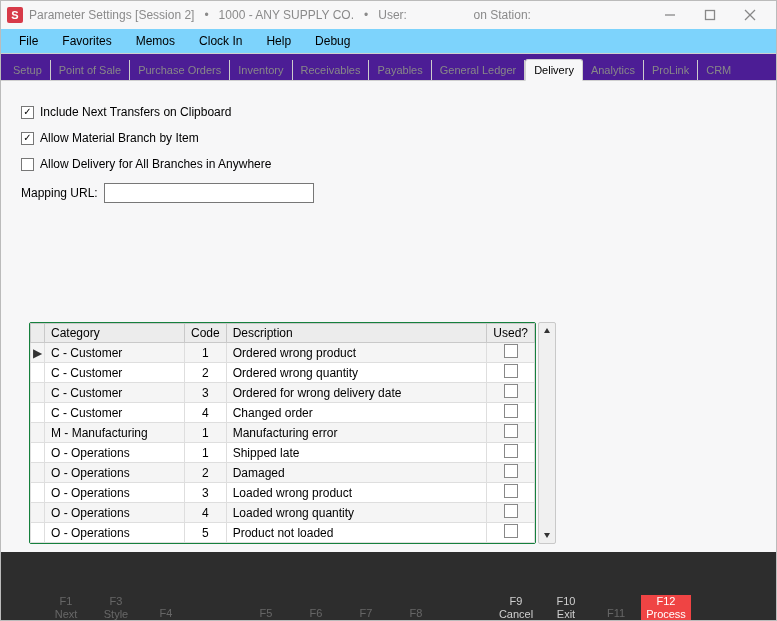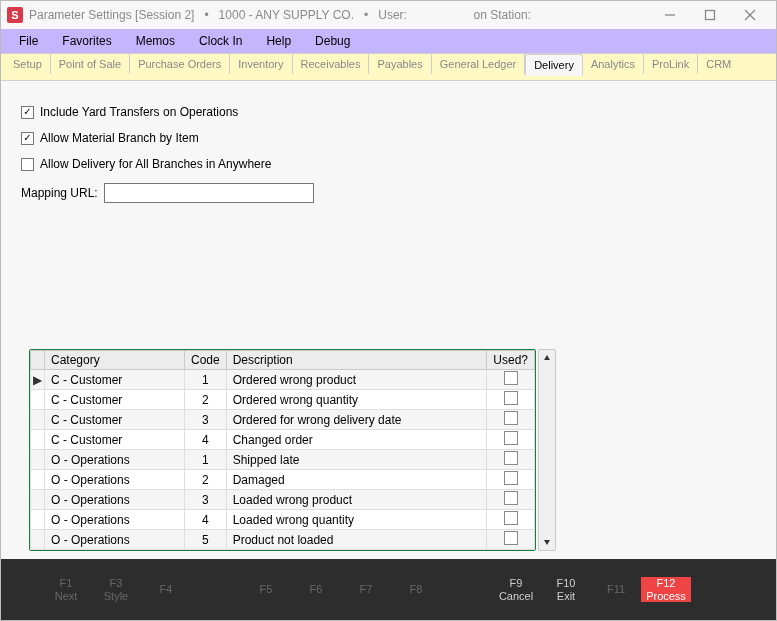--- a/index.html
+++ b/index.html
@@ -3,23 +3,23 @@
 <meta charset="utf-8">
 <style>
   html,body{margin:0;padding:0;font-family:"Segoe UI",Tahoma,Arial,sans-serif;font-size:12px;color:#000;background:#fff;}
   .window{width:777px;height:621px;box-sizing:border-box;border:1px solid #bbb;background:#f7f7f8;position:relative;display:flex;flex-direction:column;}
   .titlebar{height:28px;display:flex;align-items:center;padding:0 6px;color:#8a8a8a;}
   .titlebar .app-icon{width:16px;height:16px;background:#d73a49;border-radius:2px;color:#fff;font-weight:bold;font-size:11px;display:flex;align-items:center;justify-content:center;margin-right:6px;}
   .titlebar .title-text{flex:none;white-space:pre;}
   .titlebar .spacer{flex:1;}
   .win-btn{width:40px;height:28px;display:flex;align-items:center;justify-content:center;color:#777;}
   .win-btn svg{width:12px;height:12px;stroke:#888;stroke-width:1.3;fill:none;}
-  .menubar{height:24px;display:flex;align-items:center;padding:0 8px;gap:4px;border-bottom:1px solid #d0d0d0;background:#c4b5fd;}
+  .menubar{height:24px;display:flex;align-items:center;padding:0 8px;gap:4px;border-bottom:1px solid #d0d0d0;background:#7dd3fc;}
   .menubar .menu-item{padding:2px 10px;color:#000;}
-  .tabstrip{height:26px;display:flex;align-items:flex-start;padding:0 4px;background:#fef9c3;border-bottom:1px solid #d0d0d0;}
+  .tabstrip{height:26px;display:flex;align-items:flex-end;padding:0 4px;background:#4c1d95;border-bottom:1px solid #d0d0d0;}
   .tab{padding:4px 8px;color:#888;border-right:1px solid #ccc;font-size:11px;position:relative;white-space:nowrap;}
   .tab:last-child{border-right:none;}
   .tab.active{color:#000;background:#f7f7f8;border-top:1px solid #d0d0d0;border-left:1px solid #d0d0d0;border-right:1px solid #d0d0d0;border-bottom:1px solid #f7f7f8;margin-bottom:-1px;border-radius:3px 3px 0 0;}
   .content{flex:1;padding:24px 20px 10px 20px;position:relative;overflow:hidden;}
   .checkbox-row{display:flex;align-items:center;margin-bottom:12px;font-size:12px;}
   .chk{width:13px;height:13px;border:1px solid #777;background:#fff;margin-right:6px;box-sizing:border-box;display:flex;align-items:center;justify-content:center;font-size:10px;line-height:1;}
   .chk.checked::after{content:"✓";color:#000;}
   .url-row{display:flex;align-items:center;margin-top:2px;}
   .url-row label{margin-right:6px;}
   .url-input{width:210px;height:20px;border:1px solid #777;background:#fff;box-sizing:border-box;}
@@ -33,21 +33,21 @@
   tr:nth-child(odd) td{background:#f5f5f5;}
   tr:nth-child(even) td{background:#ffffff;}
   .cur-mark{width:14px;text-align:center;color:#333;padding:0;}
   .col-code{text-align:center;width:32px;}
   .col-cat{width:140px;}
   .col-used{width:46px;text-align:center;margin-left:12px;}
   .used-chk{display:inline-block;width:12px;height:12px;border:1px solid #888;background:#fff;}
   .scrollbar{width:16px;border:1px solid #c9c9c9;background:#f0f0f0;display:flex;flex-direction:column;align-items:center;justify-content:space-between;margin-left:2px;border-radius:2px;}
   .scroll-btn{width:100%;height:16px;display:flex;align-items:center;justify-content:center;}
   .scroll-btn svg{width:8px;height:8px;fill:#333;}
-  .footer{height:61px;background:#2d2d2d;display:flex;align-items:center;color:#cfcfcf;font-size:11px;}
+  .footer{height:68px;background:#2d2d2d;display:flex;align-items:flex-end;color:#cfcfcf;font-size:11px;}
   .fkey{flex:0 0 50px;display:flex;flex-direction:column;align-items:center;justify-content:center;gap:1px;}
   .fkey.dim{opacity:.35;}
   .fkey .k{color:#cfcfcf;}
   .fkey .lbl{color:#cfcfcf;}
   .fkey.primary{background:#ef4444;color:#fff;}
   .fkey.primary .k,.fkey.primary .lbl{color:#fff;}
   .fkey-sep{flex:0 0 50px;}
   .footer-left{flex:0 0 40px;}
 </style>
 </head>
@@ -95,21 +95,21 @@
       <div class="tab">General Ledger</div>
       <div class="tab active">Delivery</div>
       <div class="tab">Analytics</div>
       <div class="tab">ProLink</div>
       <div class="tab">CRM</div>
     </div>
 
   <div class="content">
     <div class="checkbox-row">
       <span class="chk checked" id="chk-include"></span>
-      <span>Include Yard Transfers on Operations</span>
+      <span>Include Next Transfers on Clipboard</span>
     </div>
     <div class="checkbox-row">
       <span class="chk checked" id="chk-branch"></span>
       <span>Allow Material Branch by Item</span>
     </div>
     <div class="checkbox-row">
       <span class="chk" id="chk-all"></span>
       <span>Allow Delivery for All Branches in Anywhere</span>
     </div>
     <div class="url-row">
@@ -150,20 +150,27 @@
                   <td class="col-cat">C - Customer</td>
                   <td class="col-code">3</td>
                   <td>Ordered for wrong delivery date</td>
                   <td class="col-used"><span class="used-chk"></span></td>
                 </tr>
                 <tr>
                   <td class="cur-mark"></td>
                   <td class="col-cat">C - Customer</td>
                   <td class="col-code">4</td>
                   <td>Changed order</td>
+                  <td class="col-used"><span class="used-chk"></span></td>
+                </tr>
+                <tr>
+                  <td class="cur-mark"></td>
+                  <td class="col-cat">M - Manufacturing</td>
+                  <td class="col-code">1</td>
+                  <td>Manufacturing error</td>
                   <td class="col-used"><span class="used-chk"></span></td>
                 </tr>
                 <tr>
                   <td class="cur-mark"></td>
                   <td class="col-cat">O - Operations</td>
                   <td class="col-code">1</td>
                   <td>Shipped late</td>
                   <td class="col-used"><span class="used-chk"></span></td>
                 </tr>
                 <tr>

